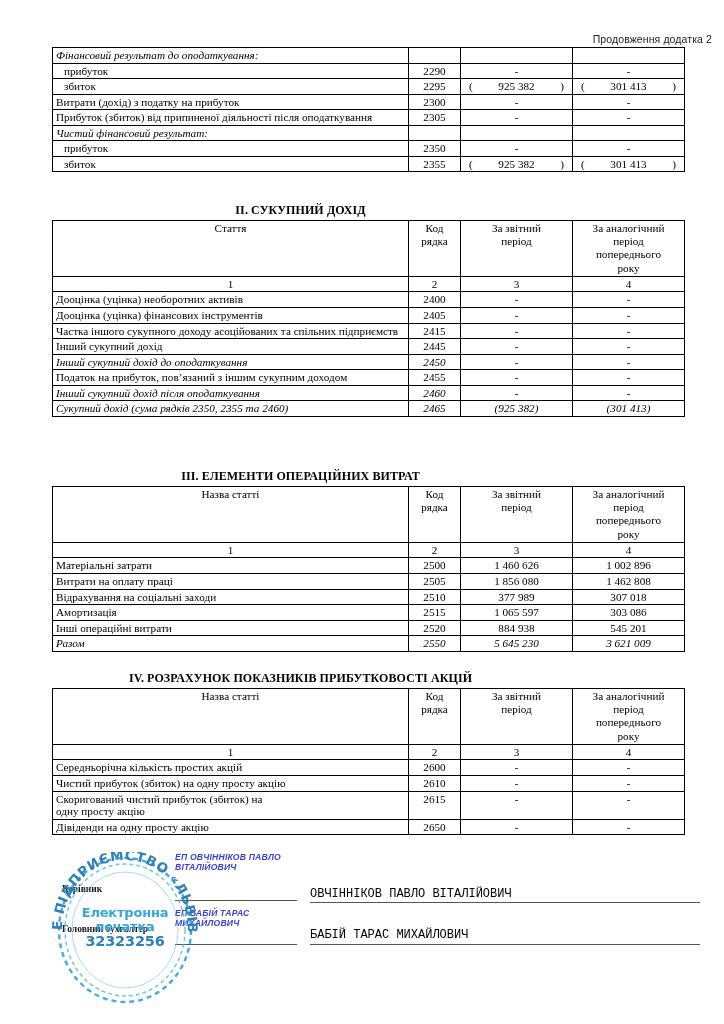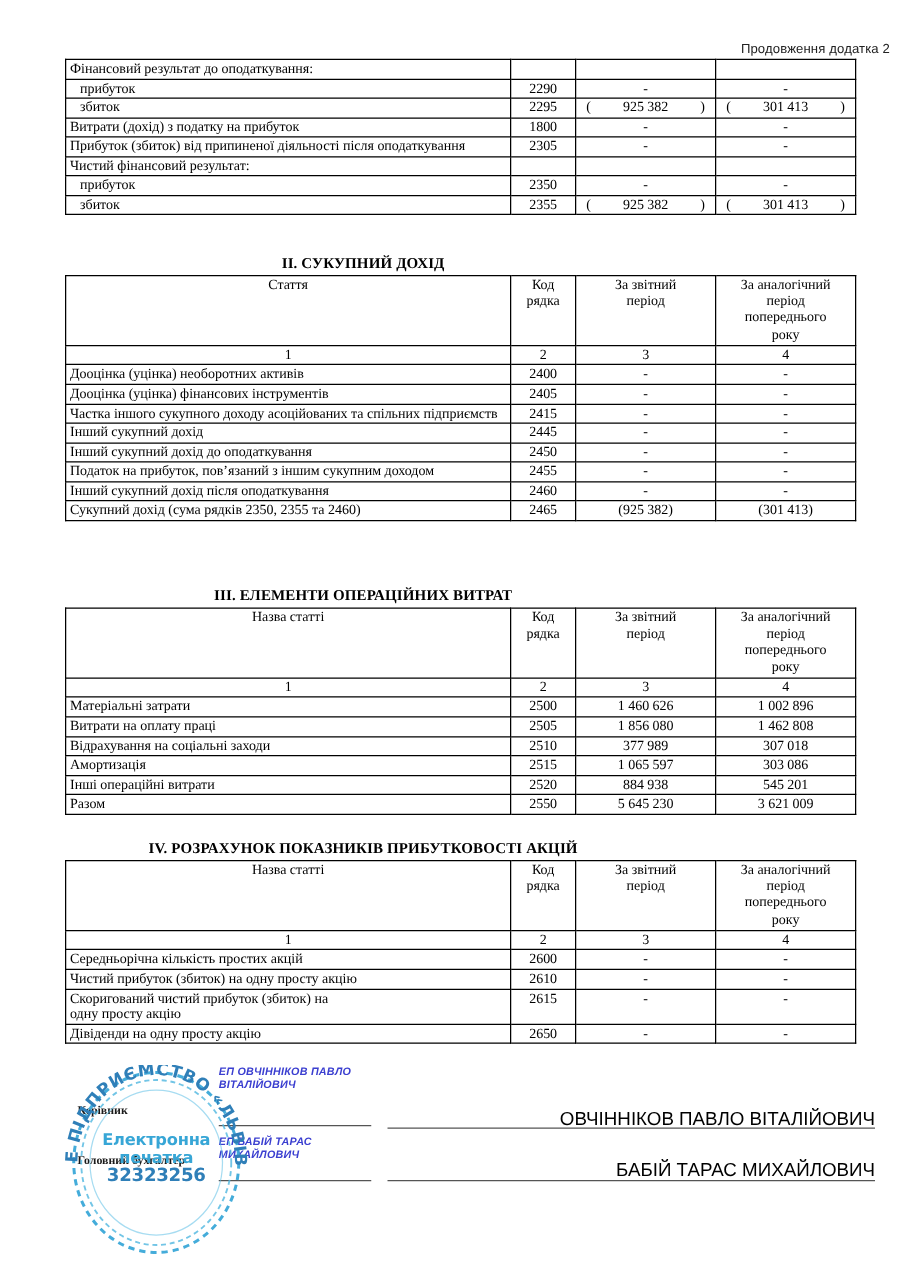--- a/index.html
+++ b/index.html
@@ -55,21 +55,21 @@
   }
   table.fin col.c-name { width: 356px; }
   table.fin col.c-code { width: 52px; }
   table.fin col.c-cur  { width: 112px; }
   table.fin col.c-prev { width: 112px; }
 
   .cell-name     { text-align: left; padding-left: 4px; }
   .cell-name.ind { padding-left: 11px; }
   .cell-code     { text-align: center; vertical-align: middle; }
   .cell-num      { text-align: center; vertical-align: middle; }
-  .bold          { font-weight: bold; }
+  .bold          { font-weight: bold; font-style: italic; }
 
   
   .thead-cell {
     text-align: center;
     vertical-align: middle;
     font-weight: bold;
     font-size: 11.2px;
     line-height: 1.18;
     padding: 3px 2px;
   }
@@ -86,21 +86,21 @@
     justify-content: space-between;
     align-items: center;
     padding: 0 5px;
     box-sizing: border-box;
   }
   .paren .val { flex: 1; text-align: center; }
 
   
   .section-title {
     position: absolute;
-    left: 0;
+    left: 10px;
     width: 581px;
     text-align: center;
     font-weight: bold;
     font-size: 12px;
     letter-spacing: 0.1px;
   }
 
   
   .sign-area { position: absolute; left: 0; top: 862px; width: 724px; height: 120px; }
 
@@ -123,23 +123,23 @@
     font-style: italic;
     font-size: 8.6px;
     font-weight: bold;
     color: #3b3fd0;
     line-height: 1.22;
     letter-spacing: 0.2px;
     white-space: pre-line;
   }
   .sign-name {
     position: absolute;
-    font-family: Liberation Sans, sans-serif;
-    font-size: 15px;
-    text-align: right;
+    font-family: Liberation Mono, monospace;
+    font-size: 12px;
+    text-align: left;
     white-space: nowrap;
   }
 
   
   .stamp {
     position: absolute;
     left: 46px;
     top: 852px;
     width: 158px;
     height: 152px;
@@ -206,21 +206,21 @@
           <td class="cell-num">
             <span class="paren">
               <span>(</span>
               <span class="val">301 413</span>
               <span>)</span>
             </span>
           </td>
         </tr>
         <tr>
           <td class="cell-name">Витрати (дохід) з податку на прибуток</td>
-          <td class="cell-code">1800</td>
+          <td class="cell-code">2300</td>
           <td class="cell-num">-</td>
           <td class="cell-num">-</td>
         </tr>
         <tr>
           <td class="cell-name">Прибуток (збиток) від  припиненої діяльності після оподаткування</td>
           <td class="cell-code">2305</td>
           <td class="cell-num">-</td>
           <td class="cell-num">-</td>
         </tr>
         <tr>

